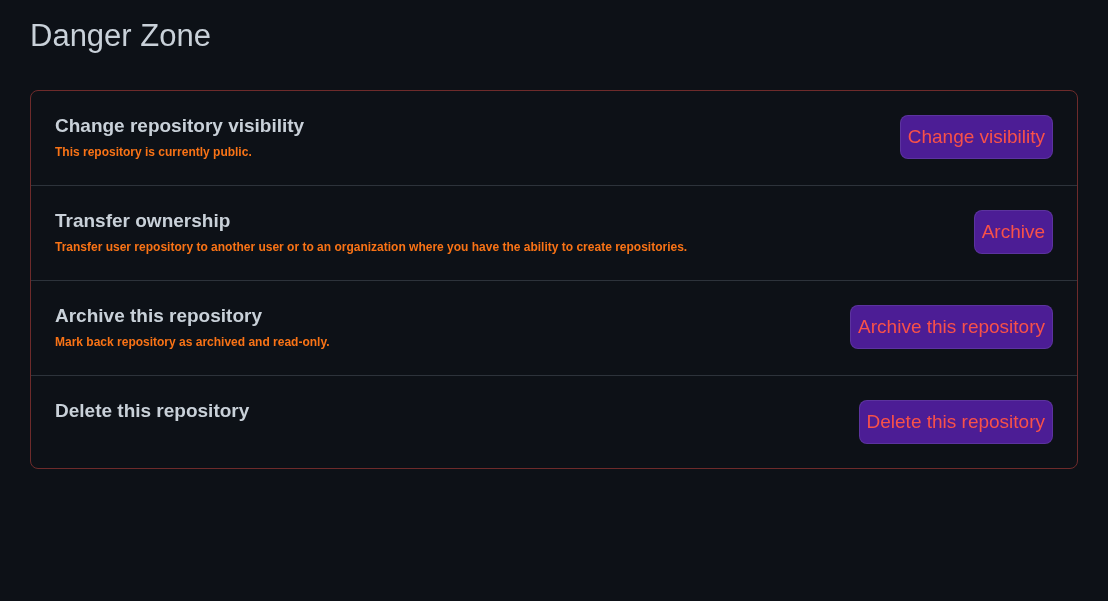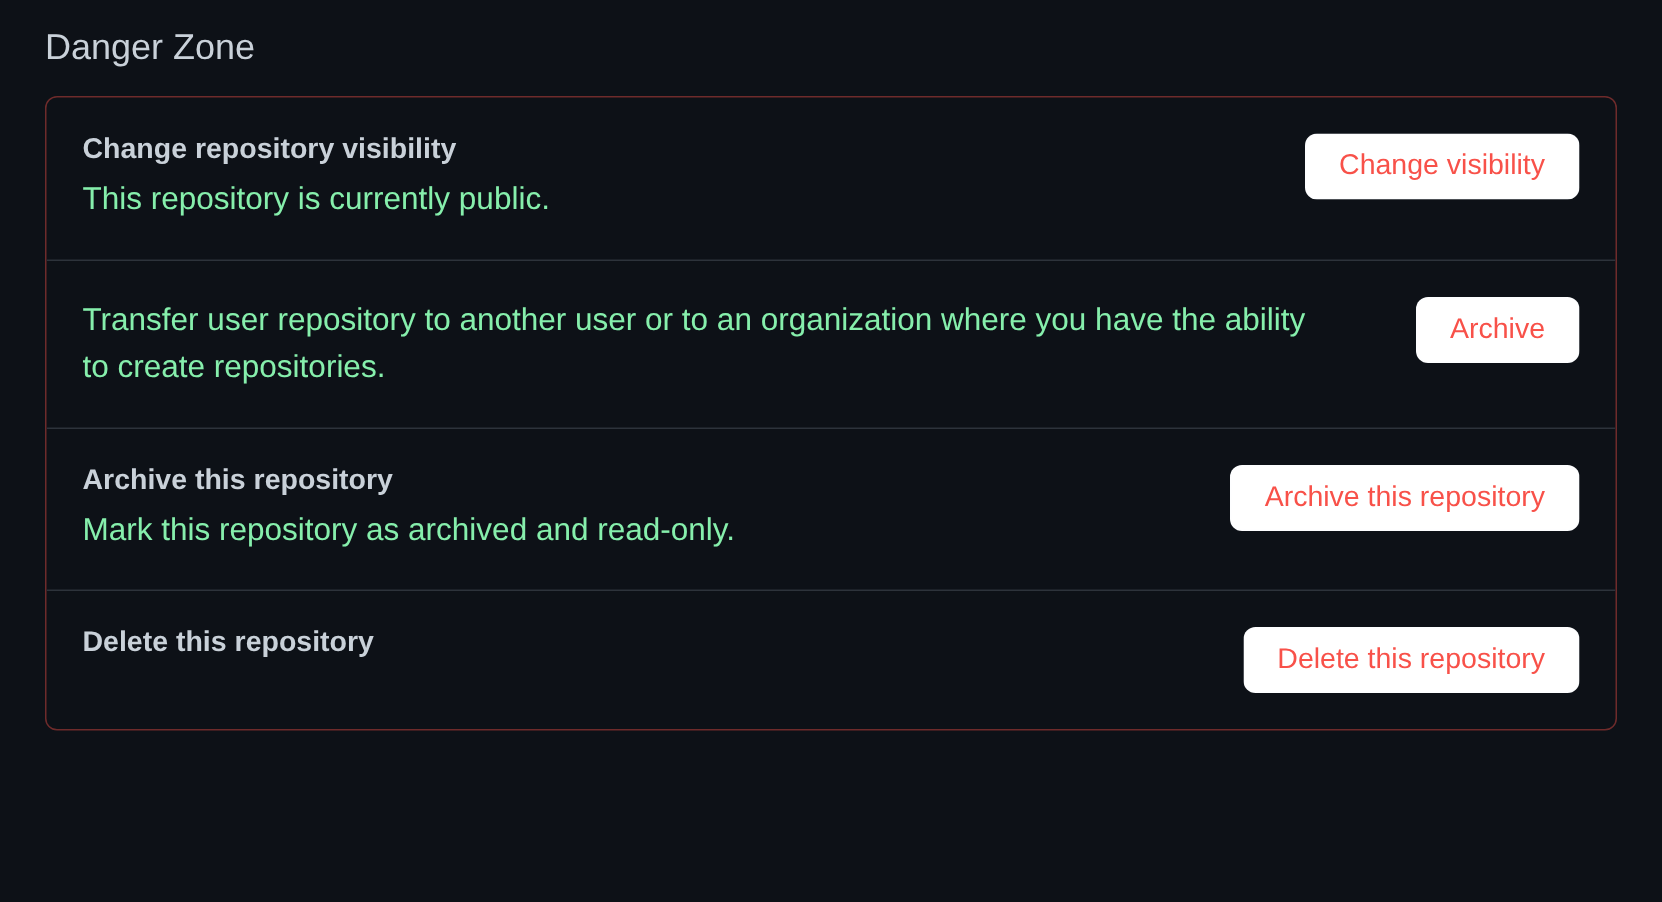--- a/index.html
+++ b/index.html
@@ -9,23 +9,23 @@
     }
     body {
       background-color: #0d1117;
       font-family: -apple-system, BlinkMacSystemFont, "Segoe UI", Helvetica, Arial, sans-serif;
       width: 1108px;
       height: 601px;
       padding: 18px 30px;
     }
     .section-title {
       color: #c9d1d9;
-      font-size: 24px;
+      font-size: 31px;
       font-weight: 400;
-      margin-bottom: 18px;
+      margin-bottom: 36px;
     }
     .danger-panel {
       border: 1px solid #6e2b2b;
       border-radius: 8px;
       overflow: hidden;
     }
     .danger-row {
       display: flex;
       justify-content: flex-end;
       align-items: flex-start;
@@ -39,33 +39,33 @@
     .row-text {
       flex: 1;
     }
     .row-title {
       color: #c9d1d9;
       font-size: 19px;
       font-weight: 600;
       margin-bottom: 6px;
     }
     .row-desc {
-      color: #86efac;
-      font-size: 21px;
-      font-weight: 400;
+      color: #f97316;
+      font-size: 12px;
+      font-weight: 700;
       line-height: 1.5;
     }
     .danger-button {
-      background-color: #ffffff;
+      background-color: #4c1d95;
       border: 1px solid rgba(240, 246, 252, 0.1);
       border-radius: 8px;
       color: #f85149;
       font-size: 19px;
       font-weight: 400;
-      padding: 10px 22px;
+      padding: 10px 7px;
       cursor: pointer;
       white-space: nowrap;
       flex-shrink: 0;
       margin-left: 36px;
     }
   </style>
 </head>
 <body>
 
 <h2 class="section-title">Danger Zone</h2>
@@ -75,29 +75,30 @@
   <div class="danger-row">
     <div class="row-text">
       <div class="row-title">Change repository visibility</div>
       <div class="row-desc">This repository is currently public.</div>
     </div>
     <button class="danger-button">Change visibility</button>
   </div>
 
   <div class="danger-row">
     <div class="row-text">
+      <div class="row-title">Transfer ownership</div>
       <div class="row-desc">Transfer user repository to another user or to an organization where you have the ability to create repositories.</div>
     </div>
     <button class="danger-button">Archive</button>
   </div>
 
   <div class="danger-row">
     <div class="row-text">
       <div class="row-title">Archive this repository</div>
-      <div class="row-desc">Mark this repository as archived and read-only.</div>
+      <div class="row-desc">Mark back repository as archived and read-only.</div>
     </div>
     <button class="danger-button">Archive this repository</button>
   </div>
 
   <div class="danger-row">
     <div class="row-text">
       <div class="row-title">Delete this repository</div>
     </div>
     <button class="danger-button">Delete this repository</button>
   </div>

